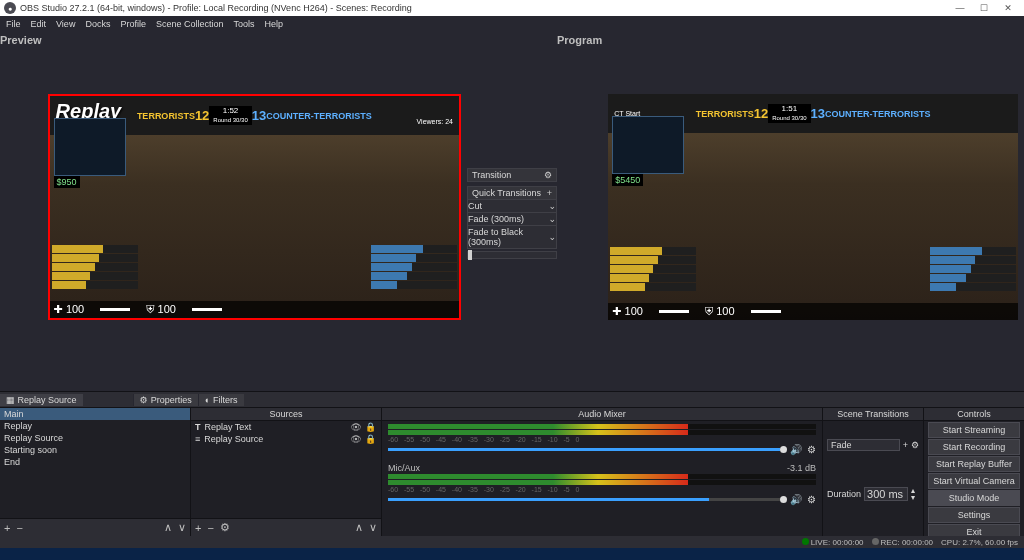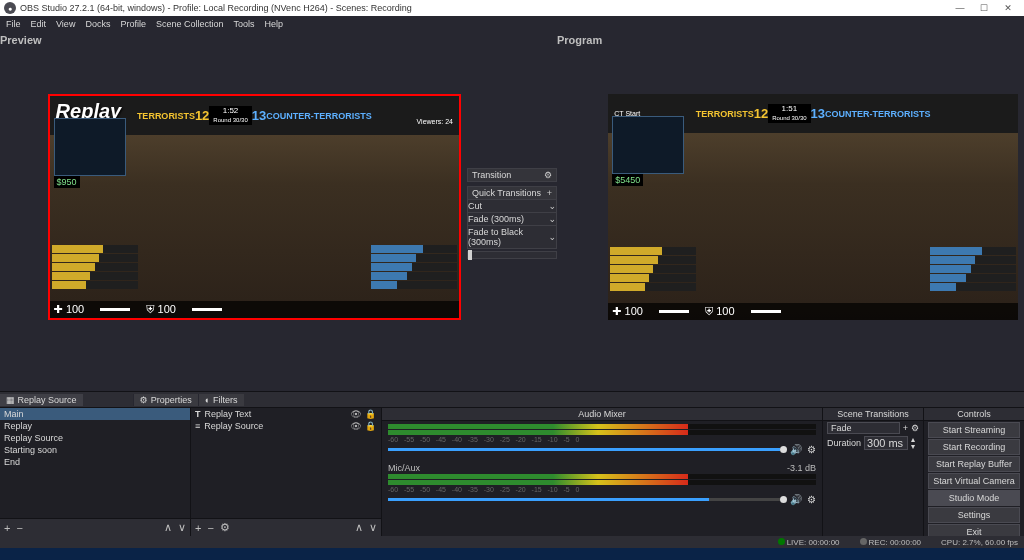--- a/index.html
+++ b/index.html
@@ -60,24 +60,24 @@
 .meter{height:5px;background:#111;position:relative;margin:1px 0}
 .meter .g{position:absolute;left:0;top:0;height:100%;width:70%;background:linear-gradient(90deg,#2e8b2e 0%,#2e8b2e 55%,#d6c21a 70%,#d62a1a 100%)}
 .ticks{height:8px;position:relative;color:#666;font-size:7px}
 .vol-row{display:flex;align-items:center;gap:4px}
 .vol-track{flex:1;height:3px;background:#444}
 .vol-fill{height:100%;background:#3aa0ff}
 .vol-knob{width:7px;height:7px;background:#ddd;border-radius:50%;margin-left:-4px}
 
 .ctl-btn{background:#3a3a40;border:1px solid #4a4a52;text-align:center;padding:2px 0;font-size:9px;margin:1px 4px}
 .ctl-btn.active{background:#4a4a52}
-.stc-row{display:flex;align-items:center;gap:3px;padding:1px 4px;font-size:9px}
+.stc-row{display:flex;align-items:center;gap:3px;padding:18px 4px;font-size:9px}
 .stc-select{flex:1;background:#2d2d34;border:1px solid #4a4a52;padding:0 3px}
 .stc-input{width:38px;background:#2d2d34;border:1px solid #4a4a52;color:#d8d8d8;padding:0 2px;font-size:11px}
-#statusbar{height:12px;background:#2d2d34;display:flex;align-items:center;justify-content:flex-end;gap:20px;padding:0 6px;font-size:8px;color:#bfbfbf}
+#statusbar{height:12px;background:#2d2d34;display:flex;align-items:center;justify-content:flex-end;gap:8px;padding:0 6px;font-size:8px;color:#bfbfbf}
 #statusbar .dot{width:7px;height:7px;border-radius:50%;background:#070;display:inline-block;margin-right:2px}
 #statusbar .dot.rec{background:#666}
 </style>
 </head>
 <body>
 
 <div id="titlebar">
   <span class="logo">●</span>
   <span>OBS Studio 27.2.1 (64-bit, windows) - Profile: Local Recording (NVenc H264) - Scenes: Recording</span>
   <span class="spacer"></span>
@@ -275,20 +275,21 @@
       <div class="dock-foot">
         <span>+</span>
         <span>−</span>
         <span style="flex:1"></span>
         <span>∧</span>
         <span>∨</span>
       </div>
     </div>
 
     <div class="dock" style="width:190px">
+      <div class="dock-title">Sources</div>
       <div class="dock-body" id="sources-body">
           <div class="src-item">
             <span style="font-weight:bold">T</span>
             <span>Replay Text</span>
             <span class="eye">👁</span>
             <span class="lock">🔒</span>
           </div>
           <div class="src-item">
             <span style="font-weight:bold">≡</span>
             <span>Replay Source</span>

